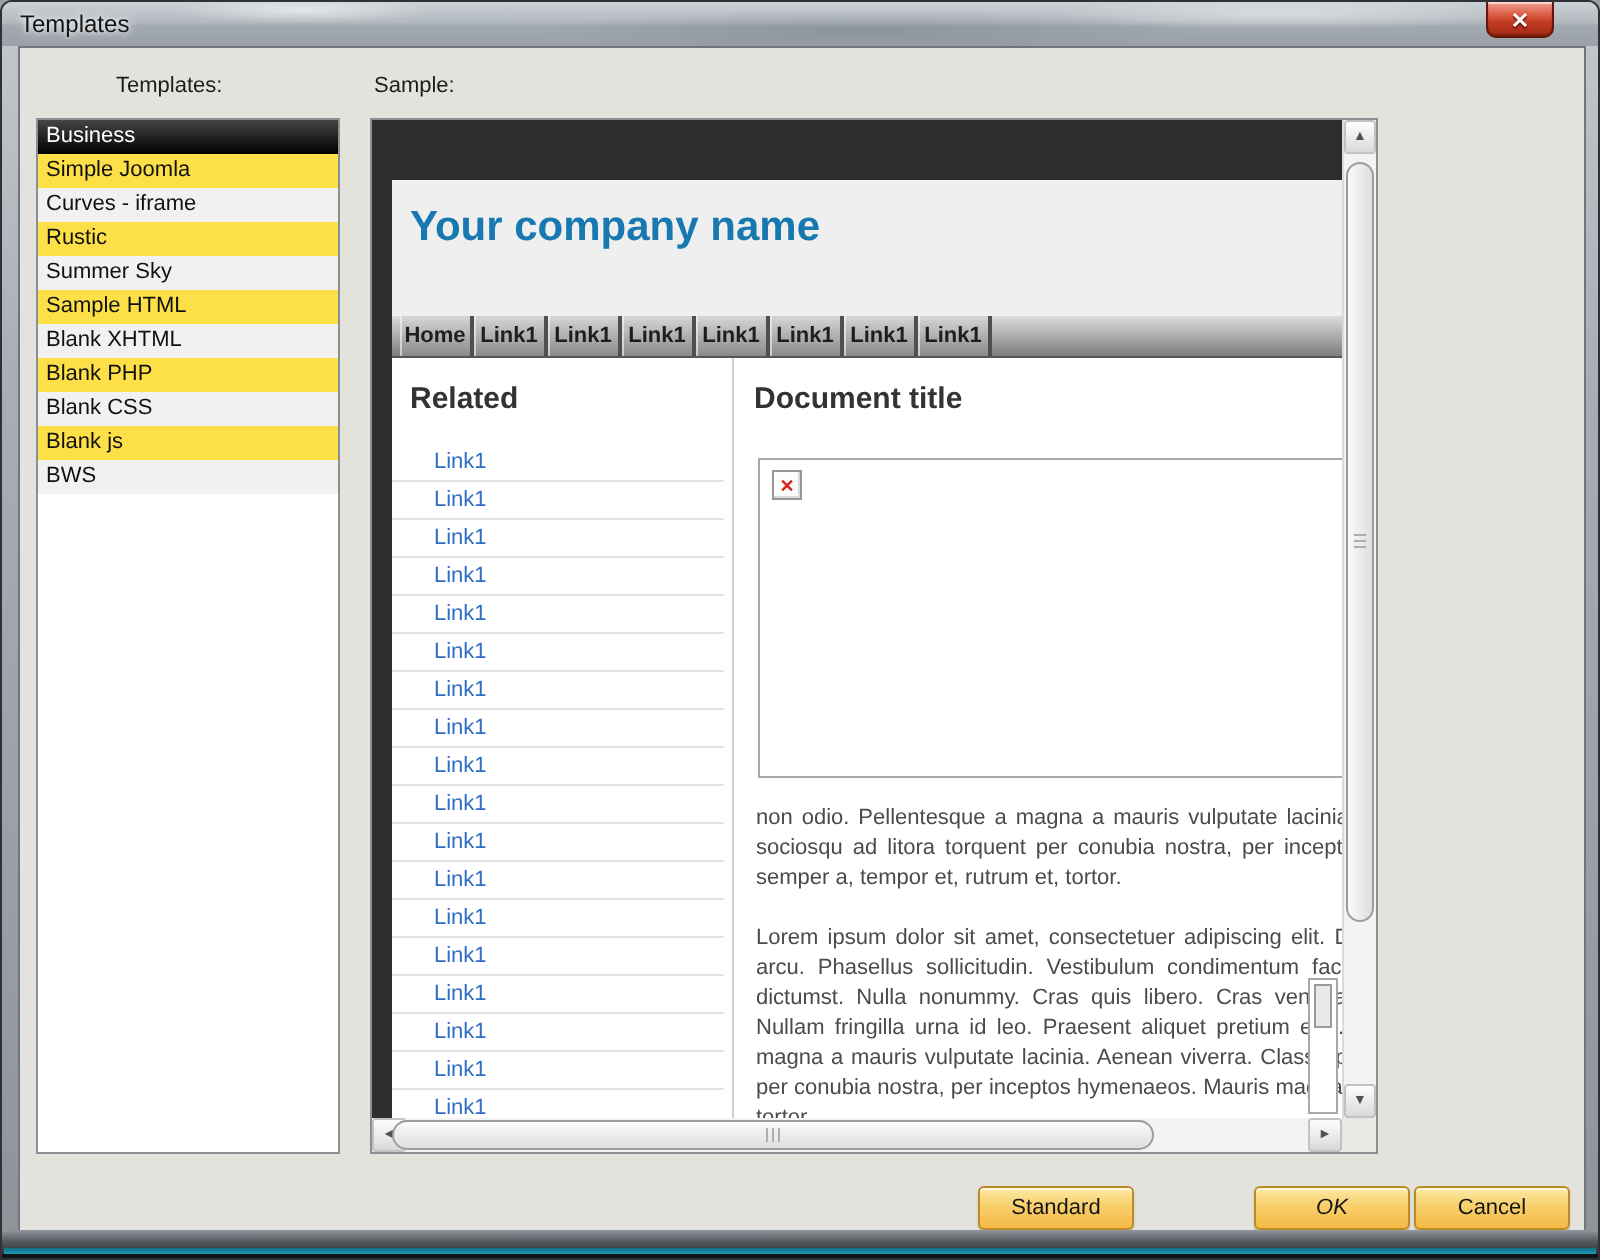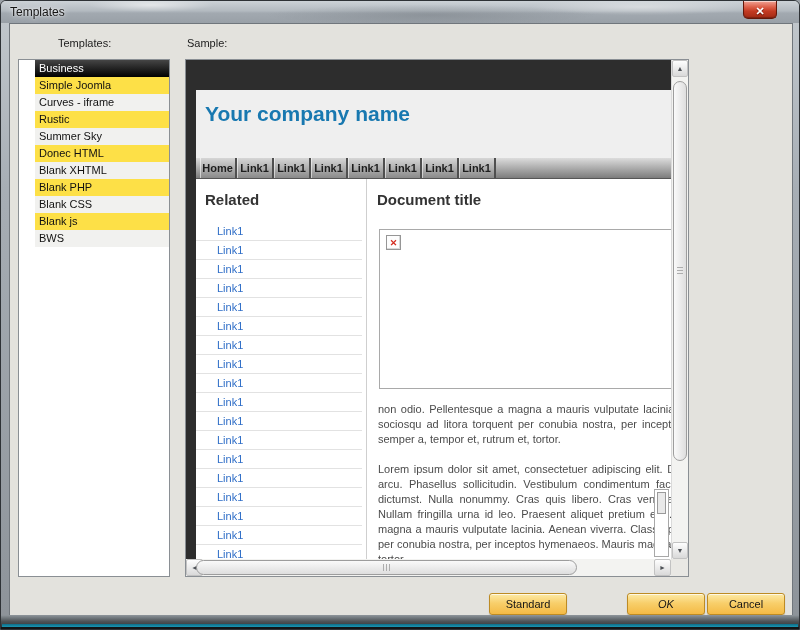--- a/index.html
+++ b/index.html
@@ -36,21 +36,21 @@
 
   
   .client{position:absolute;left:8px;top:22px;width:784px;height:594px;
     background:#e3e2dd;border:1px solid #70767c;}
   .field-label{position:absolute;font-size:11px;color:#1c1c1c;}
   .lbl-templates{left:12px;top:13px;margin-left:36px;}
   .lbl-sample{left:177px;top:13px;}
 
   
   .listbox{position:absolute;left:8px;top:35px;width:152px;height:518px;
-    background:#fff;border:1px solid #8a8f94;overflow:hidden;padding-left:16px;}
+    background:#fff;border:1px solid #8a8f94;overflow:hidden;}
   .list-item{height:17px;line-height:17px;font-size:11px;color:#111;padding-left:4px;
     background:#fde047;white-space:nowrap;cursor:default;}
   .list-item:nth-child(odd){background:#f1f1ef;}
   .list-item.selected{background:linear-gradient(180deg,#454545,#000);color:#fff;}
 
   
   .sample{position:absolute;left:175px;top:35px;width:504px;height:518px;
     background:#2d2d2d;border:1px solid #8a8f94;overflow:hidden;}
 
   .page{position:absolute;left:10px;top:30px;width:660px;height:560px;background:#fff;}
@@ -131,21 +131,21 @@
 
     <div class="field-label lbl-templates">Templates:</div>
     <div class="field-label lbl-sample">Sample:</div>
 
     <div class="listbox">
         <div class="list-item selected">Business</div>
         <div class="list-item">Simple Joomla</div>
         <div class="list-item">Curves - iframe</div>
         <div class="list-item">Rustic</div>
         <div class="list-item">Summer Sky</div>
-        <div class="list-item">Donec HTML</div>
+        <div class="list-item">Sample HTML</div>
         <div class="list-item">Blank XHTML</div>
         <div class="list-item">Blank PHP</div>
         <div class="list-item">Blank CSS</div>
         <div class="list-item">Blank js</div>
         <div class="list-item">BWS</div>
       </div>
 
     <div class="sample">
 
       <div class="page">

